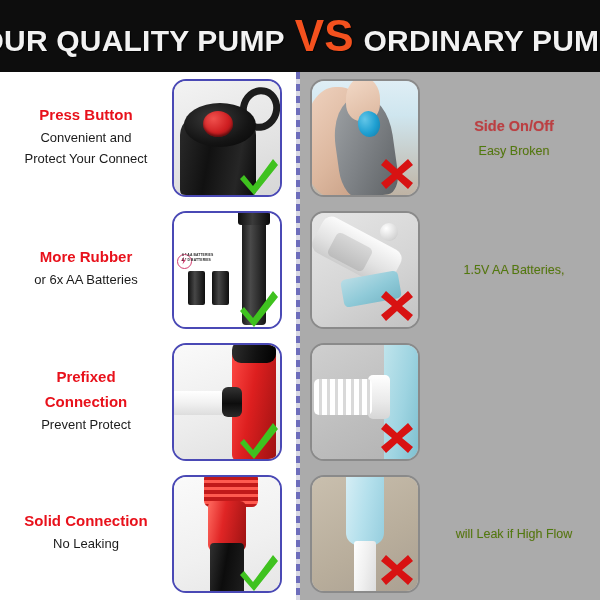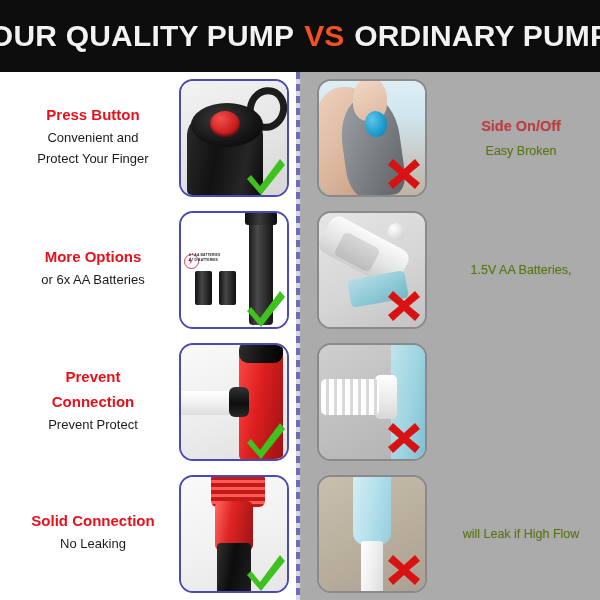--- a/index.html
+++ b/index.html
@@ -34,21 +34,21 @@
   }
   .banner-word {
     color: #f2f2f2;
     font-size: 30px;
     font-weight: bold;
     letter-spacing: 0.2px;
     text-shadow: 1px 1px 1px rgba(0,0,0,0.9);
   }
   .banner-vs {
     color: #f4511e;
-    font-size: 30px;
+    font-size: 44px;
     font-weight: bold;
     padding: 0 10px;
     text-shadow: 1px 1px 1px rgba(0,0,0,0.6);
   }
 
   
   #left-pane {
     position: absolute;
     left: 0; top: 72px;
     width: 298px; height: 528px;
@@ -67,21 +67,21 @@
     background: repeating-linear-gradient(
       to bottom,
       #6d6dbb 0px, #6d6dbb 7px,
       #d8d8e4 7px, #d8d8e4 12px
     );
   }
 
   
   .row {
     position: absolute;
-    left: 7px;
+    left: 0;
     width: 560px;
     height: 132px;
   }
   #row-1 { top: 72px; }
   #row-2 { top: 204px; }
   #row-3 { top: 336px; }
   #row-4 { top: 468px; }
 
   
   .text-block {
@@ -370,21 +370,21 @@
 
   <div id="left-pane"></div>
   <div id="right-pane"></div>
   <div id="divider"></div>
 
   <div class="row" id="row-1">
 
     <div class="text-block text-left">
       <p class="headline">Press Button</p>
       <p class="subline">Convenient and</p>
-      <p class="subline">Protect Your Finger</p>
+      <p class="subline">Protect Your Connect</p>
     </div>
 
     <div class="card card-left">
       <div class="photo ph-cap">
         <div class="body"></div>
         <div class="loop"></div>
         <div class="top"></div>
         <div class="btn"></div>
       </div>
       <svg class="mark" viewBox="0 0 40 42">
@@ -406,21 +406,21 @@
 
     <div class="text-block text-right">
       <p class="headline-r">Side On/Off</p>
       <p class="subline-r">Easy Broken</p>
     </div>
   </div>
 
   <div class="row" id="row-2">
 
     <div class="text-block text-left">
-      <p class="headline">More Options</p>
+      <p class="headline">More Rubber</p>
       <p class="subline">or 6x AA Batteries</p>
     </div>
 
     <div class="card card-left">
       <div class="photo ph-batt">
         <div class="tube"></div>
         <div class="tubecap"></div>
         <div class="logo"></div>
         <div class="micro">6 * AA BATTERIES
 2 * D BATTERIES</div>
@@ -445,21 +445,21 @@
     </div>
 
     <div class="text-block text-right">
       <p class="subline-r">1.5V AA Batteries,</p>
     </div>
   </div>
 
   <div class="row" id="row-3">
 
     <div class="text-block text-left">
-      <p class="headline">Prevent</p>
+      <p class="headline">Prefixed</p>
       <p class="headline">Connection</p>
       <p class="subline">Prevent Protect</p>
     </div>
 
     <div class="card card-left">
       <div class="photo ph-conn">
         <div class="pumpred"></div>
         <div class="blkcap"></div>
         <div class="hose"></div>
         <div class="collar"></div>

